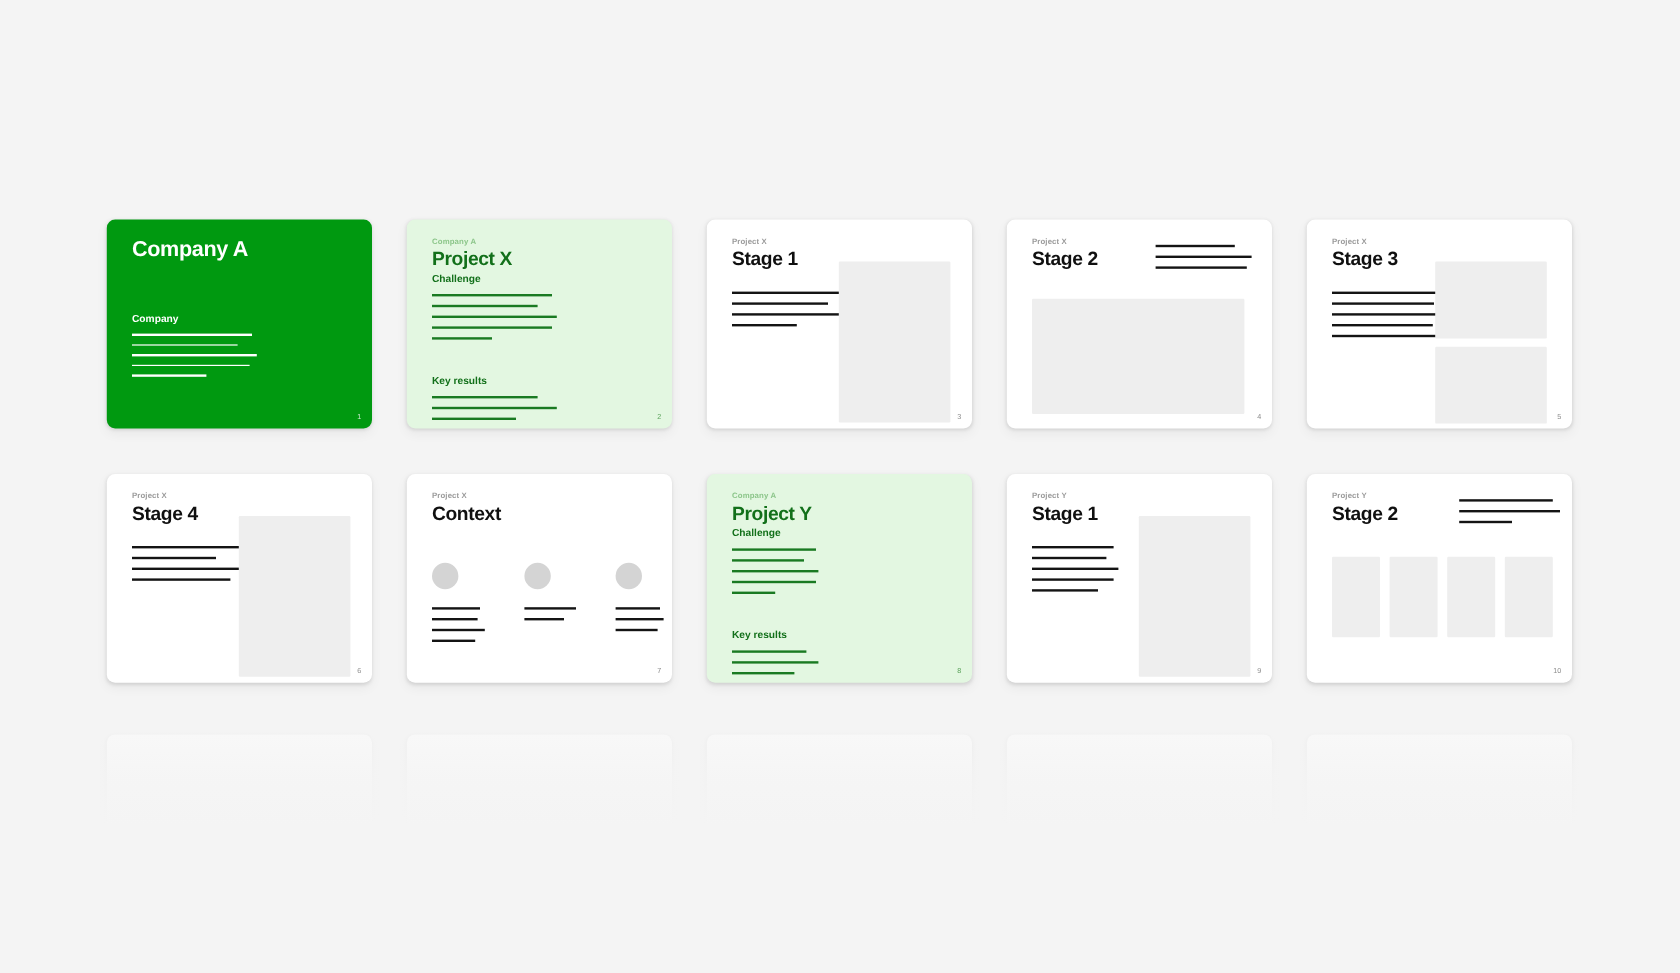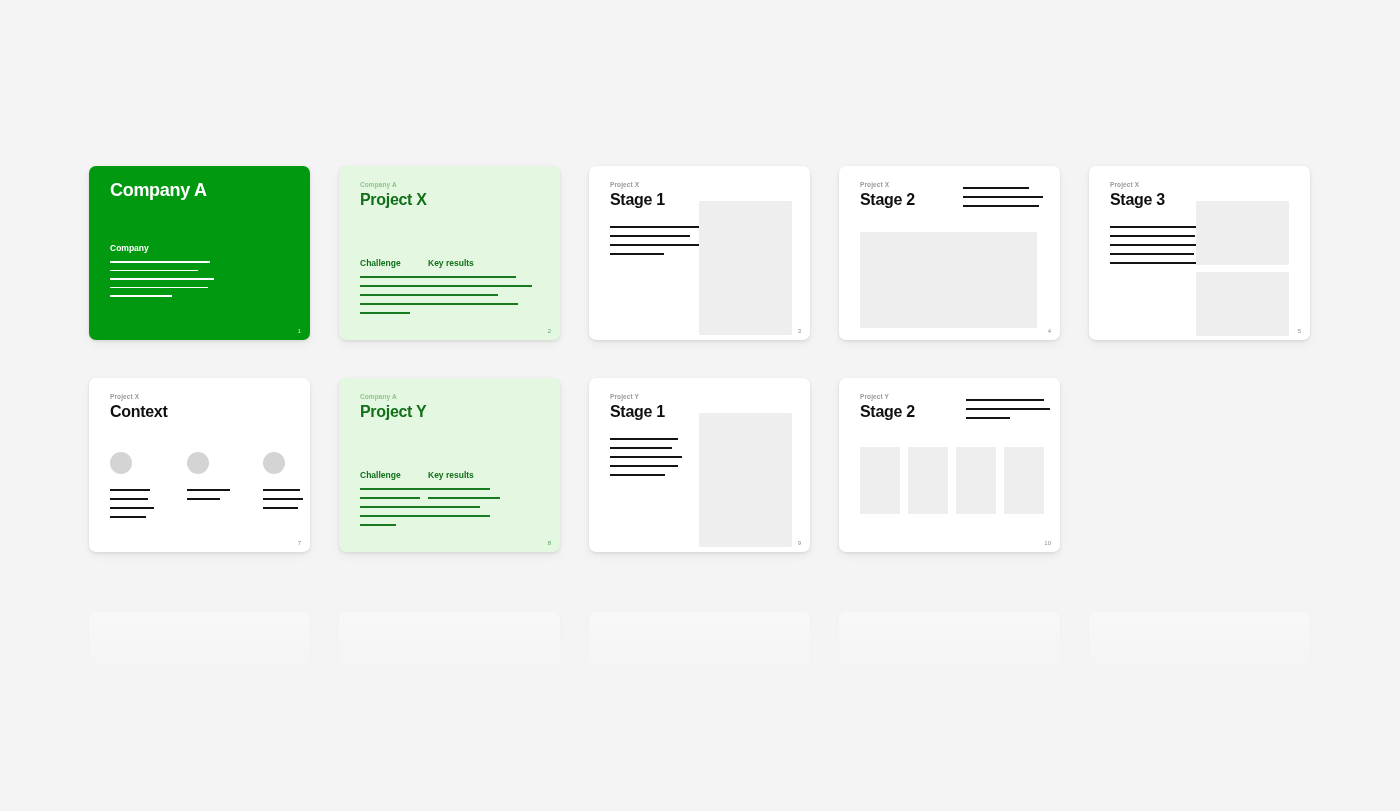--- a/index.html
+++ b/index.html
@@ -12,21 +12,21 @@
 
   body {
     background: #f4f4f4;
     font-family: "Liberation Sans", sans-serif;
     position: relative;
   }
 
   #deck {
     position: absolute;
     left: 89px;
-    top: 166px;
+    top: 183px;
     width: 1224px;
     display: grid;
     grid-template-columns: repeat(5, 221px);
     column-gap: 29px;
     row-gap: 38px;
   }
 
   .slide {
     position: relative;
     width: 221px;
@@ -124,21 +124,22 @@
   
 
   
   .L-cover .title        { margin-bottom: 0; }
   .L-cover .section-heading { margin-top: 43px; }
   .L-cover .rules        { width: 112px; }
 
   
   .L-twocol .cols {
     display: flex;
-    margin-top: 48px;
+    gap: 22px;
+    flex-direction: column;
   }
   .L-twocol .col { width: 68px; }
 
   
   .L-textblock .row { display: flex; gap: 14px; margin-top: 16px; }
   .L-textblock .rules { width: 75px; }
   .L-textblock .block { width: 93px; height: 134px; margin-top: -25px; }
 
   
   .L-wideblock .head { display: flex; justify-content: space-between; }
@@ -282,20 +283,36 @@
             <div class="rule" style="width: 88px;"></div>
           </div>
           <div class="blocks">
             <div class="block"></div>
             <div class="block"></div>
           </div>
         </div>
       </div>
       <div class="page-num">5</div>
     </div>
+    <div class="slide theme-plain L-textblock">
+      <div class="slide-inner">
+        <div class="eyebrow">Project X</div>
+        <div class="title">Stage 4</div>
+        <div class="row">
+          <div class="rules">
+            <div class="rule" style="width: 92px;"></div>
+            <div class="rule" style="width: 70px;"></div>
+            <div class="rule" style="width: 98px;"></div>
+            <div class="rule" style="width: 82px;"></div>
+          </div>
+          <div class="block"></div>
+        </div>
+      </div>
+      <div class="page-num">6</div>
+    </div>
     <div class="slide theme-plain L-summary">
       <div class="slide-inner">
         <div class="eyebrow">Project X</div>
         <div class="title">Context</div>
         <div class="cols">
           <div class="col">
             <div class="avatar"></div>
             <div class="rules">
               <div class="rule" style="width: 40px;"></div>
               <div class="rule" style="width: 38px;"></div>

